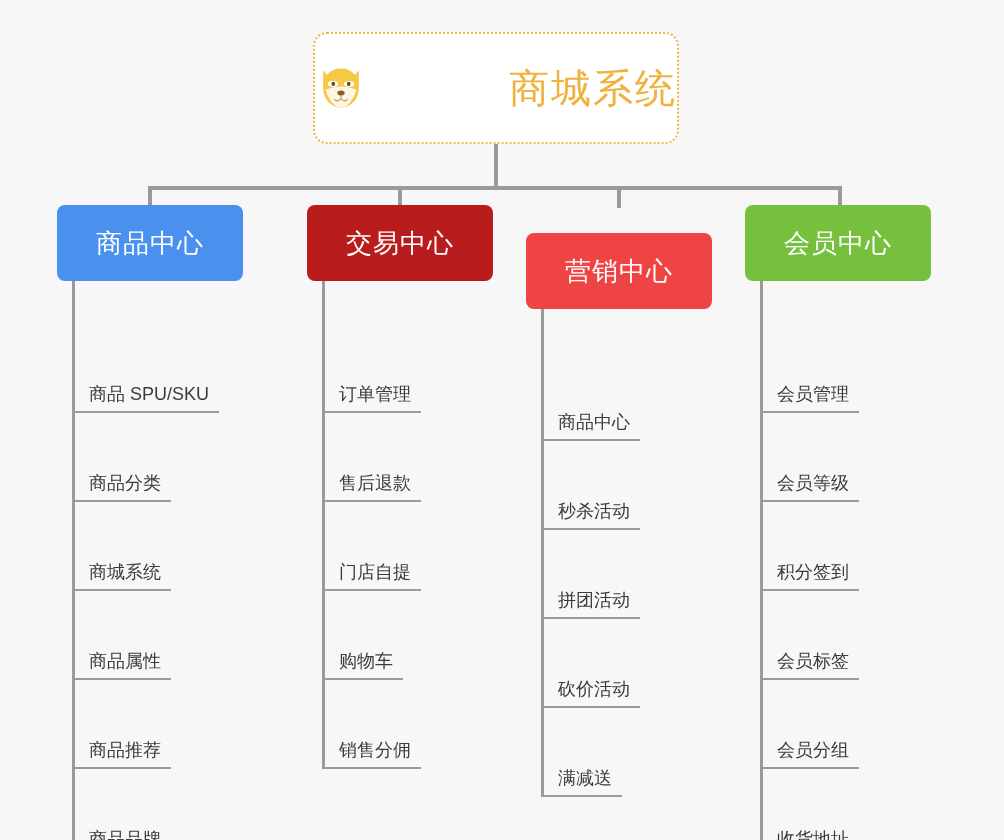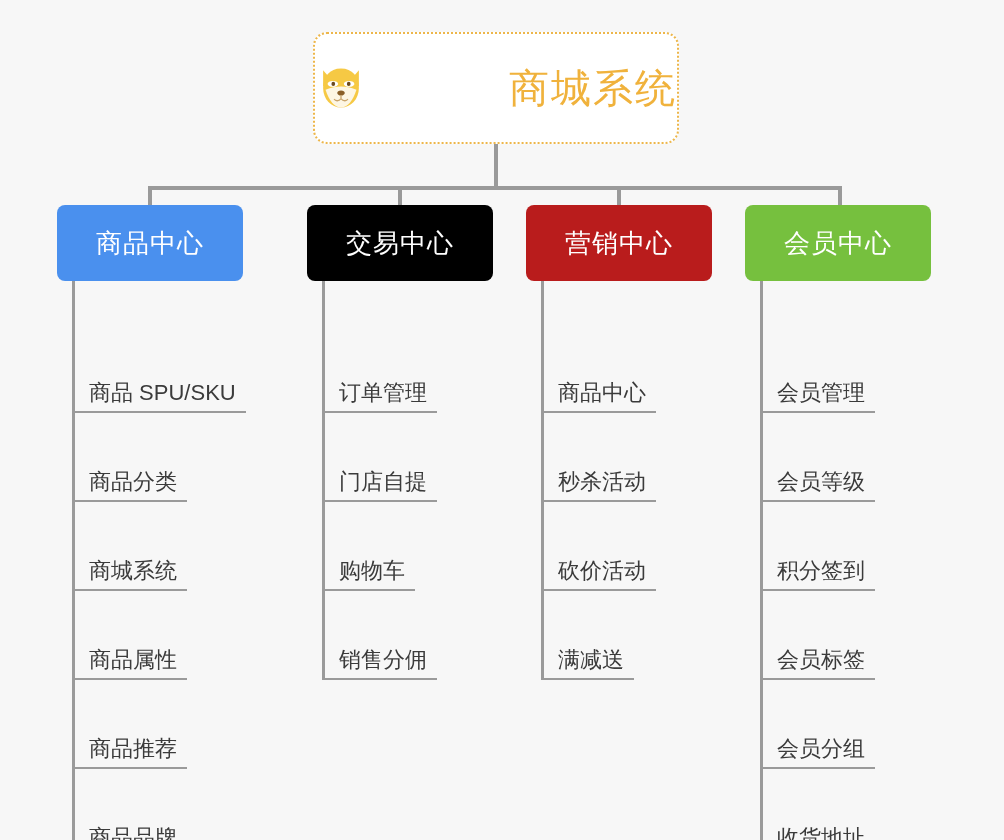--- a/index.html
+++ b/index.html
@@ -96,21 +96,21 @@
   .leaf-item {
     position: relative;
     height: 89px;
     display: flex;
     align-items: flex-end;
     padding-left: 12px;
   }
 
   .leaf-label {
     display: inline-block;
-    font-size: 22px;
+    font-size: 18px;
     color: #3b3b3b;
     white-space: nowrap;
     padding: 0 10px 6px 14px;
     border-bottom: 2px solid #9a9a9a;
     line-height: 1.15;
     position: relative;
     left: -12px;
   }
 
   
@@ -168,49 +168,55 @@
       <div class="leaf-item">
         <span class="leaf-label">商品推荐</span>
       </div>
       <div class="leaf-item">
         <span class="leaf-label">商品品牌</span>
       </div>
     </div>
   </div>
 
   <div class="column col-1">
-    <div class="cat-header" style="background:#000000;">
+    <div class="cat-header" style="background:#b91c1c;">
       <span>交易中心</span>
     </div>
     <div class="leaf-list">
       <div class="leaf-item">
         <span class="leaf-label">订单管理</span>
       </div>
       <div class="leaf-item">
+        <span class="leaf-label">售后退款</span>
+      </div>
+      <div class="leaf-item">
         <span class="leaf-label">门店自提</span>
       </div>
       <div class="leaf-item">
         <span class="leaf-label">购物车</span>
       </div>
       <div class="leaf-item">
         <span class="leaf-label">销售分佣</span>
       </div>
     </div>
   </div>
 
   <div class="column col-2">
-    <div class="cat-header" style="background:#b91c1c;">
+    <div class="cat-header" style="background:#ef4444;margin-top:28px;">
       <span>营销中心</span>
     </div>
     <div class="leaf-list">
       <div class="leaf-item">
         <span class="leaf-label">商品中心</span>
       </div>
       <div class="leaf-item">
         <span class="leaf-label">秒杀活动</span>
+      </div>
+      <div class="leaf-item">
+        <span class="leaf-label">拼团活动</span>
       </div>
       <div class="leaf-item">
         <span class="leaf-label">砍价活动</span>
       </div>
       <div class="leaf-item">
         <span class="leaf-label">满减送</span>
       </div>
     </div>
   </div>
 

